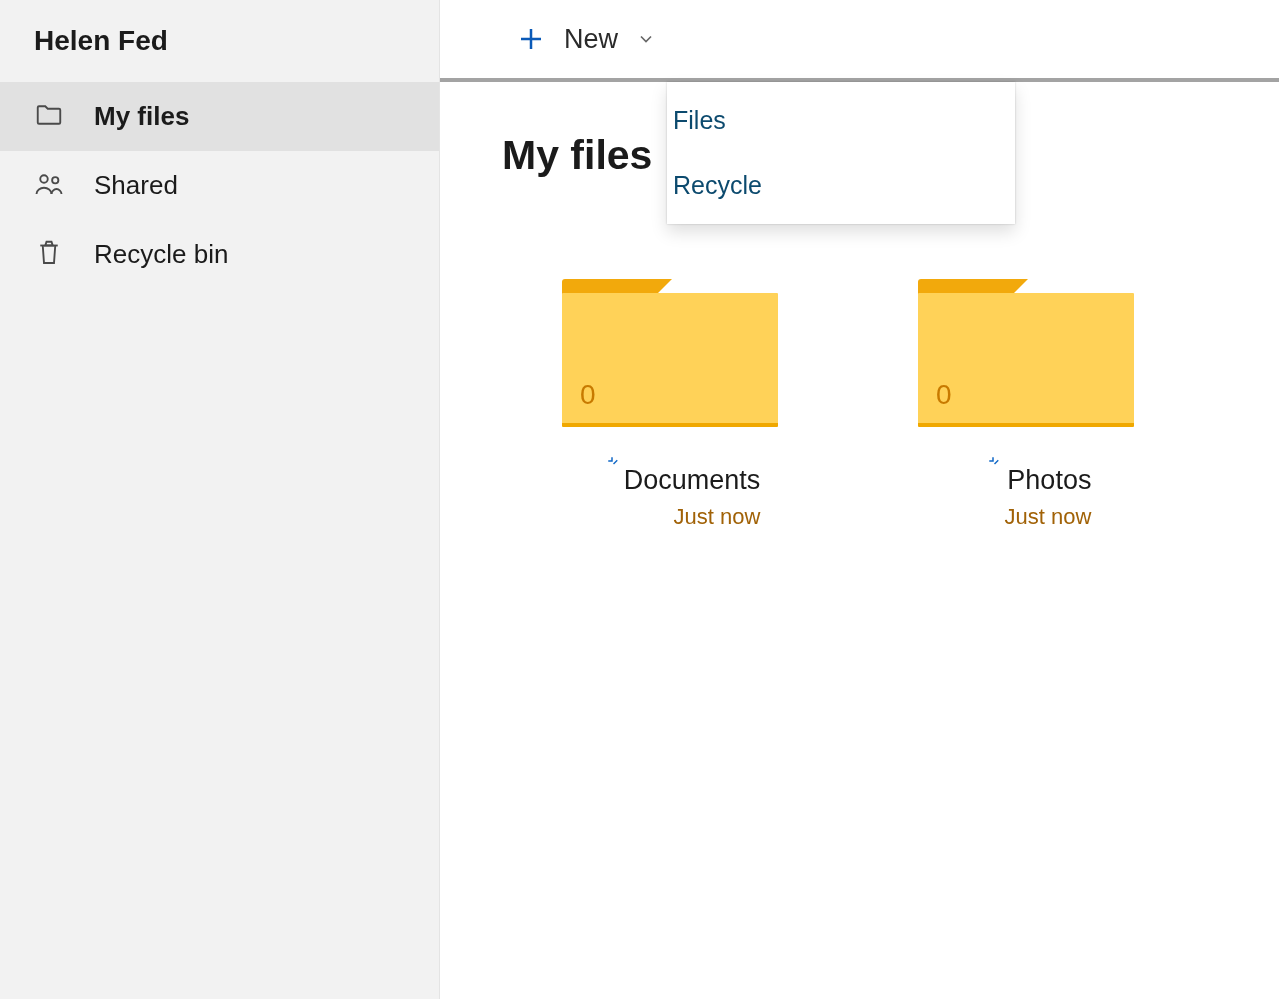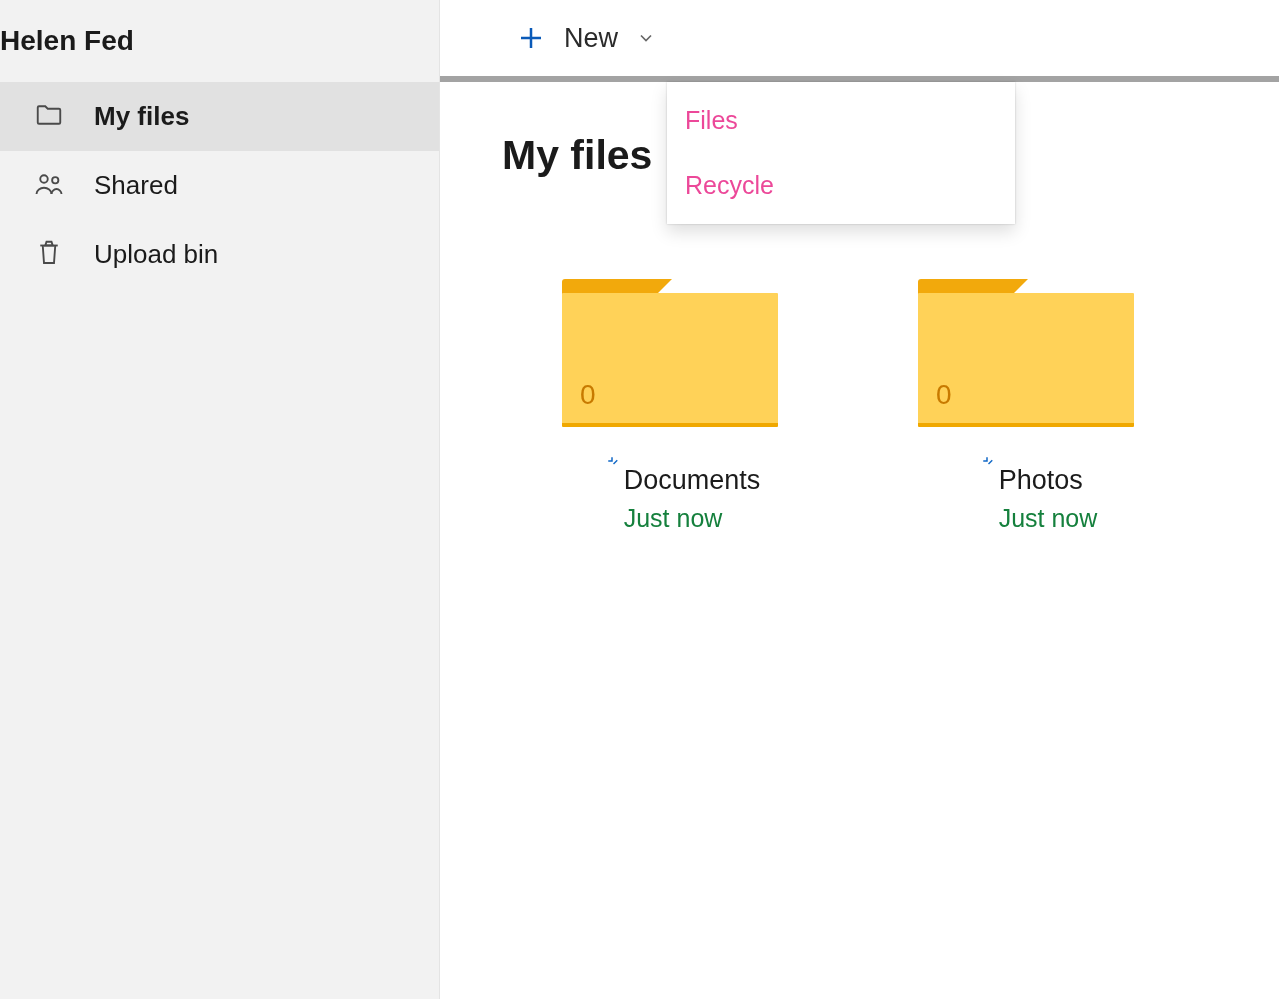--- a/index.html
+++ b/index.html
@@ -18,20 +18,21 @@
     .sidebar {
       width: 440px;
       background: #f2f2f2;
       border-right: 1px solid #e4e4e4;
       flex-shrink: 0;
     }
     .sidebar-header {
       height: 82px;
       display: flex;
       align-items: center;
+      padding-left: 34px;
       font-size: 28px;
       font-weight: 600;
       color: #1b1b1b;
     }
     .nav-item {
       height: 69px;
       display: flex;
       align-items: center;
       padding-left: 34px;
       cursor: pointer;
@@ -59,21 +60,21 @@
     }
     .main {
       flex: 1;
       position: relative;
       background: #fff;
     }
     .toolbar {
       height: 82px;
       display: flex;
       align-items: stretch;
-      border-bottom: 6px solid #a3a3a3;
+      border-bottom: 4px solid #a3a3a3;
     }
     .toolbar-btn {
       display: flex;
       align-items: center;
       padding: 0 26px;
       gap: 18px;
       font-size: 27px;
       color: #2b2b2b;
       cursor: pointer;
     }
@@ -98,23 +99,23 @@
       position: absolute;
       top: 82px;
       left: 227px;
       width: 348px;
       background: #fff;
       box-shadow: 0 8px 16px rgba(0,0,0,0.13), 0 0 2px rgba(0,0,0,0.2);
       z-index: 10;
       padding: 6px 0;
     }
     .dropdown-item {
-      padding: 18px 18px;
+      padding: 18px 6px;
       font-size: 25px;
-      color: #ec4899;
+      color: #0c4a6e;
       cursor: pointer;
     }
     .page-title {
       font-size: 41px;
       font-weight: 700;
       color: #1b1b1b;
       padding: 50px 0 0 62px;
     }
     .content-area {
       display: flex;
@@ -166,21 +167,21 @@
     .folder-count {
       position: absolute;
       bottom: 12px;
       left: 18px;
       font-size: 28px;
       color: #c87a00;
       font-weight: 400;
     }
     .tile-meta {
       margin-top: 36px;
-      text-align: left;
+      text-align: right;
       position: relative;
       margin-left: 44px;
     }
     .tile-name {
       font-size: 27px;
       color: #1b1b1b;
       position: relative;
     }
     .sync-marks {
       position: absolute;
@@ -190,22 +191,22 @@
     }
     .sync-marks svg {
       width: 18px;
       height: 18px;
       stroke: #1068c7;
       fill: none;
       stroke-width: 2;
     }
     .tile-date {
       margin-top: 8px;
-      font-size: 25px;
-      color: #15803d;
+      font-size: 22px;
+      color: #a16207;
     }
   </style>
 </head>
 <body>
 
 <div class="sidebar">
   <div class="sidebar-header">
     <span>Helen Fed</span>
   </div>
 
@@ -233,21 +234,21 @@
   </div>
 
   <div class="nav-item">
     <span class="icon-wrap">
       <svg viewBox="0 0 24 24">
           <path d="M5 6h14"></path>
           <path d="M7 6l1 14h8l1-14"></path>
           <path d="M10 3h4l1 3H9z"></path>
         </svg>
     </span>
-    <span class="nav-label">Upload bin</span>
+    <span class="nav-label">Recycle bin</span>
   </div>
 </div>
 
 <div class="main">
 
   <div class="toolbar">
     <div class="toolbar-btn" style="margin-left:50px;">
       <svg class="plus-icon" viewBox="0 0 24 24">
           <path d="M12 4v16M4 12h16"></path>
         </svg>

